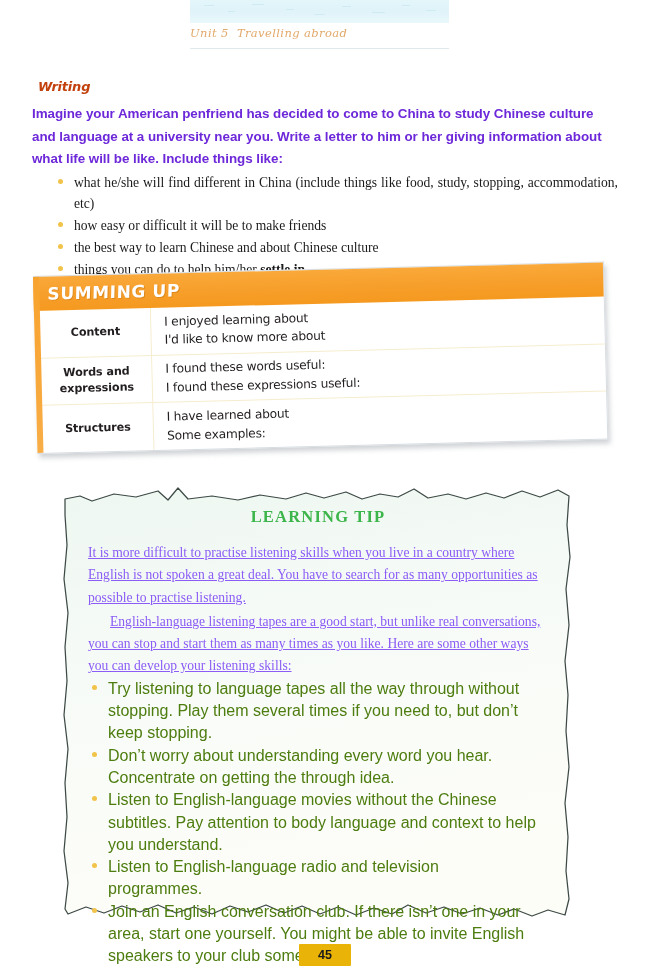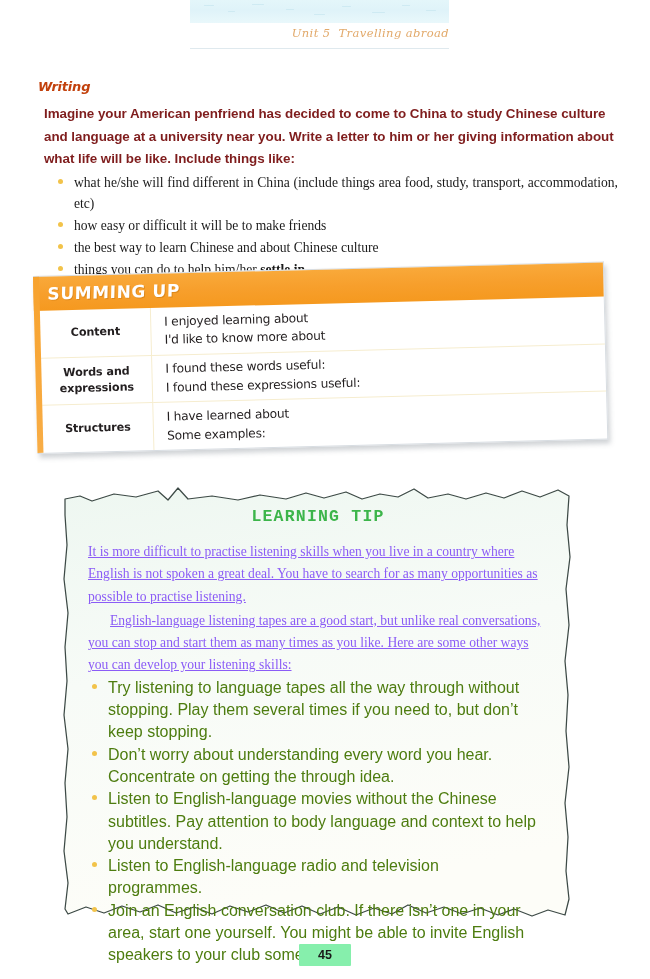--- a/index.html
+++ b/index.html
@@ -45,21 +45,21 @@
     left: 0; top: 23px;
     width: 259px;
     height: 25px;
     background: #ffffff;
     border-bottom: 1px solid #dfe9ee;
   }
   .runhead-text {
     position: absolute;
     left: 0; top: 26px;
     width: 259px;
-    text-align: right;
+    text-align: left;
     font-family: "DejaVu Serif", serif;
     font-style: italic;
     font-size: 11.5px;
     letter-spacing: .4px;
     color: #e2a96a;
     white-space: pre;
   }
 
   
   .writing-head {
@@ -68,28 +68,28 @@
     top: 79px;
     font-family: "DejaVu Sans", sans-serif;
     font-weight: bold;
     font-style: italic;
     font-size: 13px;
     color: #c2410c;
     letter-spacing: -.2px;
   }
   .writing-intro {
     position: absolute;
-    left: 44px;
+    left: 32px;
     top: 103px;
     width: 580px;
     font-family: "Liberation Sans", sans-serif;
     font-weight: bold;
     font-size: 13.4px;
     line-height: 22.5px;
-    color: #7f1d1d;
+    color: #6d28d9;
     letter-spacing: -.05px;
   }
 
   ul.dotlist {
     list-style: none;
     margin: 0;
     padding: 0;
   }
   ul.dotlist > li {
     position: relative;
@@ -225,21 +225,21 @@
     height: 438px;
   }
   .tip-inner {
     position: absolute;
     left: 26px;
     top: 22px;
     width: 460px;
   }
   .tip-title {
     text-align: center;
-    font-family: Liberation Mono, monospace;
+    font-family: Liberation Serif, serif;
     font-weight: bold;
     font-size: 16.5px;
     letter-spacing: 1.2px;
     color: #3cb54a;
     margin-bottom: 15px;
   }
   .tip-para {
     font-family: "Liberation Serif", serif;
     font-size: 13.6px;
     line-height: 22.3px;
@@ -259,21 +259,21 @@
   }
   .tip-bullets > li { margin-bottom: 0px; }
 
   
   .folio {
     position: absolute;
     left: 299px;
     top: 944px;
     width: 52px;
     height: 22px;
-    background: #86efac;
+    background: #eab308;
     border-radius: 1px;
   }
   .folio span {
     display: block;
     text-align: center;
     line-height: 22px;
     font-family: "Liberation Sans", sans-serif;
     font-weight: bold;
     font-size: 12.5px;
     color: #1a1a1a;
@@ -296,21 +296,21 @@
   </div>
   <div class="runhead-strip"></div>
   <div class="runhead-text">Unit 5  Travelling abroad</div>
 </div>
 
 <div class="writing-head">Writing</div>
 
 <div class="writing-intro">Imagine your American penfriend has decided to come to China to study Chinese culture and language at a university near you. Write a letter to him or her giving information about what life will be like. Include things like:</div>
 
 <ul class="dotlist writing-bullets">
-  <li class="wide">what he/she will find different in China (include things area food, study, transport, accommodation, etc)</li>
+  <li class="wide">what he/she will find different in China (include things like food, study, stopping, accommodation, etc)</li>
   <li>how easy or difficult it will be to make friends</li>
   <li>the best way to learn Chinese and about Chinese culture</li>
   <li><span>things you can do to help him/her </span><b>settle in</b></li>
 </ul>
 
 <div class="summing-wrap">
   <div class="summing-card">
     <div class="summing-band"></div>
     <div class="summing-leftbar"></div>
     <div class="summing-title">SUMMING UP</div>

